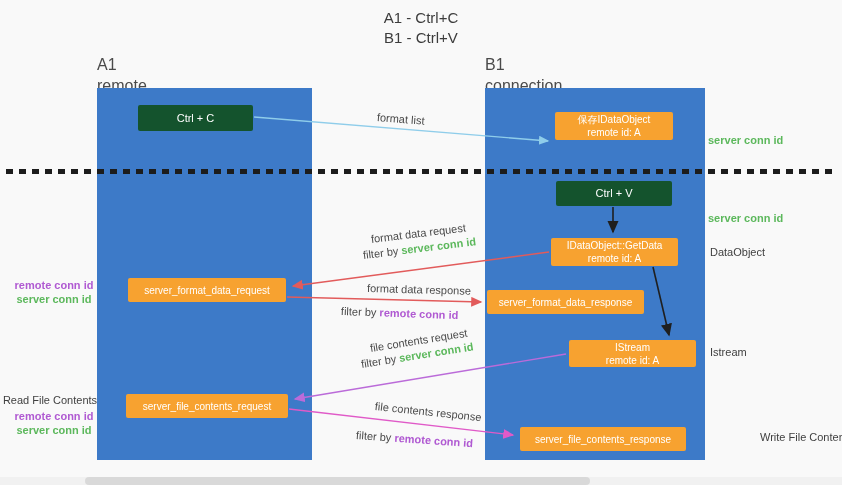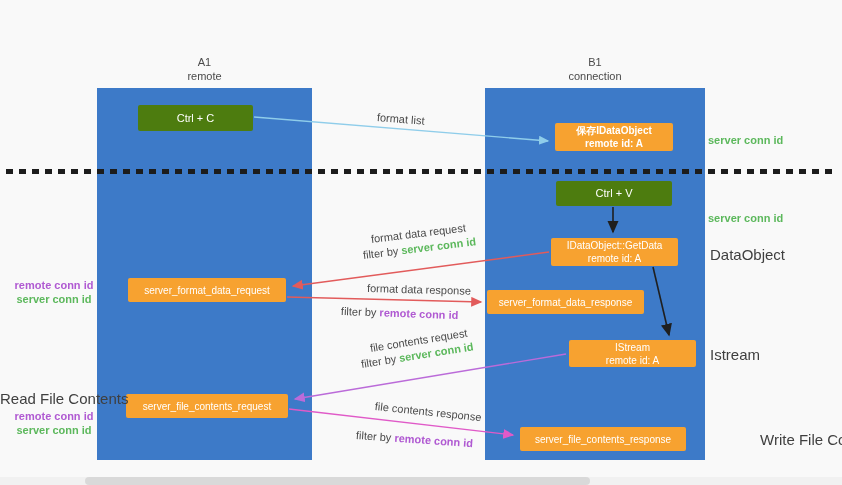--- a/index.html
+++ b/index.html
@@ -3,49 +3,53 @@
 <meta charset="utf-8">
 <style>
   * { margin:0; padding:0; box-sizing:border-box; }
   html,body { background:#fafafa; }
   body { font-family:"Liberation Sans","DejaVu Sans",sans-serif; }
   .stage { position:relative; width:842px; height:485px; background:#f9f9f9; overflow:hidden; }
   .abs { position:absolute; }
 
   .title { left:0; right:0; top:8px; text-align:center; font-size:15px; color:#3c3c3c; line-height:1.35; }
 
-  .lane-header { text-align:center; font-size:11px; color:#4a4a4a; line-height:1.3; }
+  .lane-header { font-size:16px; color:#4a4a4a; line-height:1.3; }
   .lane { background:#3d7ac8; }
 
   .node { position:absolute; display:flex; flex-direction:column; align-items:center; justify-content:center;
           color:#ffffff; border-radius:2px; text-align:center; line-height:1.3; }
-  .green  { background:#4d7c0f; font-size:11px; }
+  .green  { background:#14532d; font-size:11px; }
   .orange { background:#f7a230; font-size:10px; }
 
   .edge-label { position:absolute; font-size:11px; color:#4a4a4a; white-space:nowrap; transform-origin:left center; }
-  .side-label { position:absolute; font-size:15px; color:#3f3f3f; white-space:nowrap; }
+  .side-label { position:absolute; font-size:11px; color:#3f3f3f; white-space:nowrap; }
   .key-green  { color:#5cb85c; font-weight:bold; }
   .key-purple { color:#b05ad2; font-weight:bold; }
   .conn-green  { color:#5cb85c; font-weight:bold; font-size:11px; line-height:14px; }
   .conn-purple { color:#b05ad2; font-weight:bold; font-size:11px; line-height:14px; }
   .left-stack { text-align:center; }
 
   .divider { left:6px; top:169px; width:830px; height:5px;
              background:repeating-linear-gradient(to right, #1c1c1c 0 7px, transparent 7px 13px); }
 
   .arrows { position:absolute; left:0; top:0; width:842px; height:485px; pointer-events:none; }
 
   .scroll-track { left:0; bottom:0; width:842px; height:8px; background:#f1f1f1; }
   .scroll-thumb { left:85px; bottom:0; width:505px; height:8px; background:#d9d9d9; border-radius:4px; }
 </style>
 </head>
 <body>
 
 <div class="stage">
 
+  <div class="abs title">
+    <div>A1 - Ctrl+C</div>
+    <div>B1 - Ctrl+V</div>
+  </div>
 
   <div class="abs lane-header" style="left:97px; top:55px; width:215px;">
     <div>A1</div>
     <div>remote</div>
   </div>
   <div class="abs lane-header" style="left:485px; top:55px; width:220px;">
     <div>B1</div>
     <div>connection</div>
   </div>
 
@@ -78,21 +82,21 @@
     <line x1="287" y1="297" x2="481" y2="302" stroke="#e25b5b" stroke-width="1.4" marker-end="url(#m-red)"></line>
     <line x1="653" y1="267" x2="669" y2="335" stroke="#1f1f1f" stroke-width="1.6" marker-end="url(#m-black)"></line>
     <line x1="566" y1="354" x2="295" y2="399" stroke="#bb6bd9" stroke-width="1.4" marker-end="url(#m-purple)"></line>
     <line x1="289" y1="409" x2="513" y2="435" stroke="#e05ac8" stroke-width="1.4" marker-end="url(#m-pink)"></line>
   </svg>
 
   <div class="node green" style="left:138px; top:105px; width:115px; height:26px;">
     <span>Ctrl + C</span>
   </div>
 
-  <div class="node orange" style="left:555px; top:123px; width:118px; height:28px;font-weight:bold;">
+  <div class="node orange" style="left:555px; top:112px; width:118px; height:28px;">
     <span>保存IDataObject</span>
     <span>remote id: A</span>
   </div>
 
   <div class="node green" style="left:556px; top:181px; width:116px; height:25px;">
     <span>Ctrl + V</span>
   </div>
 
   <div class="node orange" style="left:551px; top:238px; width:127px; height:28px;">
     <span>IDataObject::GetData</span>

